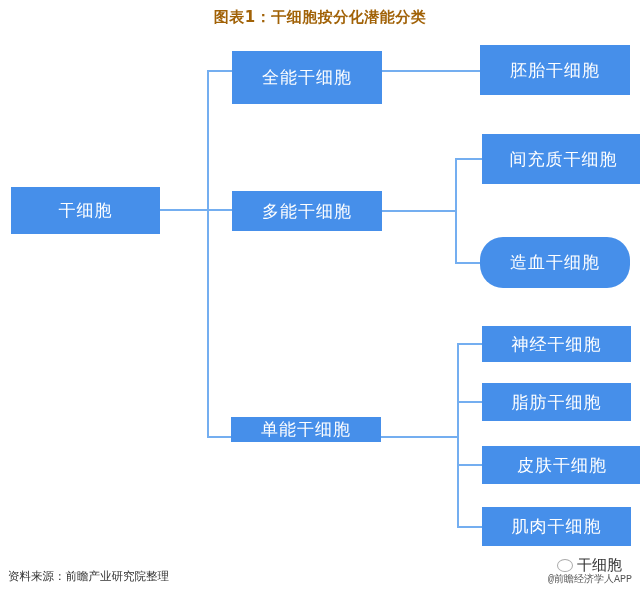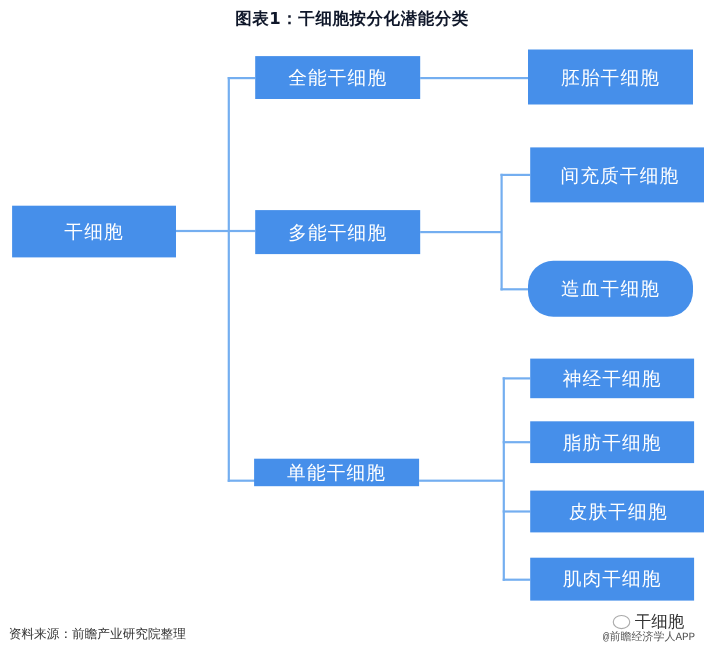--- a/index.html
+++ b/index.html
@@ -1,19 +1,19 @@
 <!DOCTYPE html>
 <html><head>
 <meta charset="utf-8">
 <style>
   html, body { margin:0; padding:0; background:#ffffff; }
   body { width:640px; height:595px; position:relative; overflow:hidden;
          font-family:"DejaVu Sans", "Liberation Sans", sans-serif; }
   .title { position:absolute; left:0; top:8px; width:640px; text-align:center;
-           font-size:15px; font-weight:bold; color:#0f172a; letter-spacing:0.5px; }
+           font-size:15px; font-weight:bold; color:#a16207; letter-spacing:0.5px; }
   .box { position:absolute; background:#468fea; color:#fff;
          display:flex; align-items:center; justify-content:center;
          font-size:17px; letter-spacing:1px; box-sizing:border-box; }
   .ln { position:absolute; background:#74aef0; }
   .h { height:2px; }
   .v { width:2px; }
   .source { position:absolute; left:8px; top:569px; font-size:11.5px; color:#333; }
   .wm { position:absolute; right:8px; font-size:12px; color:#555; }
   .wm1 { top:556px; right:18px; font-size:15px; color:#333; }
   .wm2 { top:572px; font-size:10px;font-family:Liberation Mono, monospace; }
@@ -38,21 +38,21 @@
 
 <div class="ln h" style="left:381px; top:436px; width:77px;"></div>
 <div class="ln v" style="left:457px; top:343px; height:185px;"></div>
 <div class="ln h" style="left:457px; top:343px; width:25px;"></div>
 <div class="ln h" style="left:457px; top:401px; width:25px;"></div>
 <div class="ln h" style="left:457px; top:464px; width:25px;"></div>
 <div class="ln h" style="left:457px; top:526px; width:25px;"></div>
 
 <div class="box" style="left:11px; top:187px; width:149px; height:47px;">干细胞</div>
 
-<div class="box" style="left:232px; top:51px; width:150px; height:39px;">全能干细胞</div>
+<div class="box" style="left:232px; top:51px; width:150px; height:53px;">全能干细胞</div>
 <div class="box" style="left:232px; top:191px; width:150px; height:40px;">多能干细胞</div>
 <div class="box" style="left:231px; top:417px; width:150px; height:25px;">单能干细胞</div>
 
 <div class="box" style="left:480px; top:45px; width:150px; height:50px;">胚胎干细胞</div>
 <div class="box" style="left:482px; top:134px; width:163px; height:50px;">间充质干细胞</div>
 <div class="box" style="left:480px; top:237px; width:150px; height:51px;border-radius:23px;">造血干细胞</div>
 
 <div class="box" style="left:482px; top:326px; width:149px; height:36px;">神经干细胞</div>
 <div class="box" style="left:482px; top:383px; width:149px; height:38px;">脂肪干细胞</div>
 <div class="box" style="left:482px; top:446px; width:160px; height:38px;">皮肤干细胞</div>

